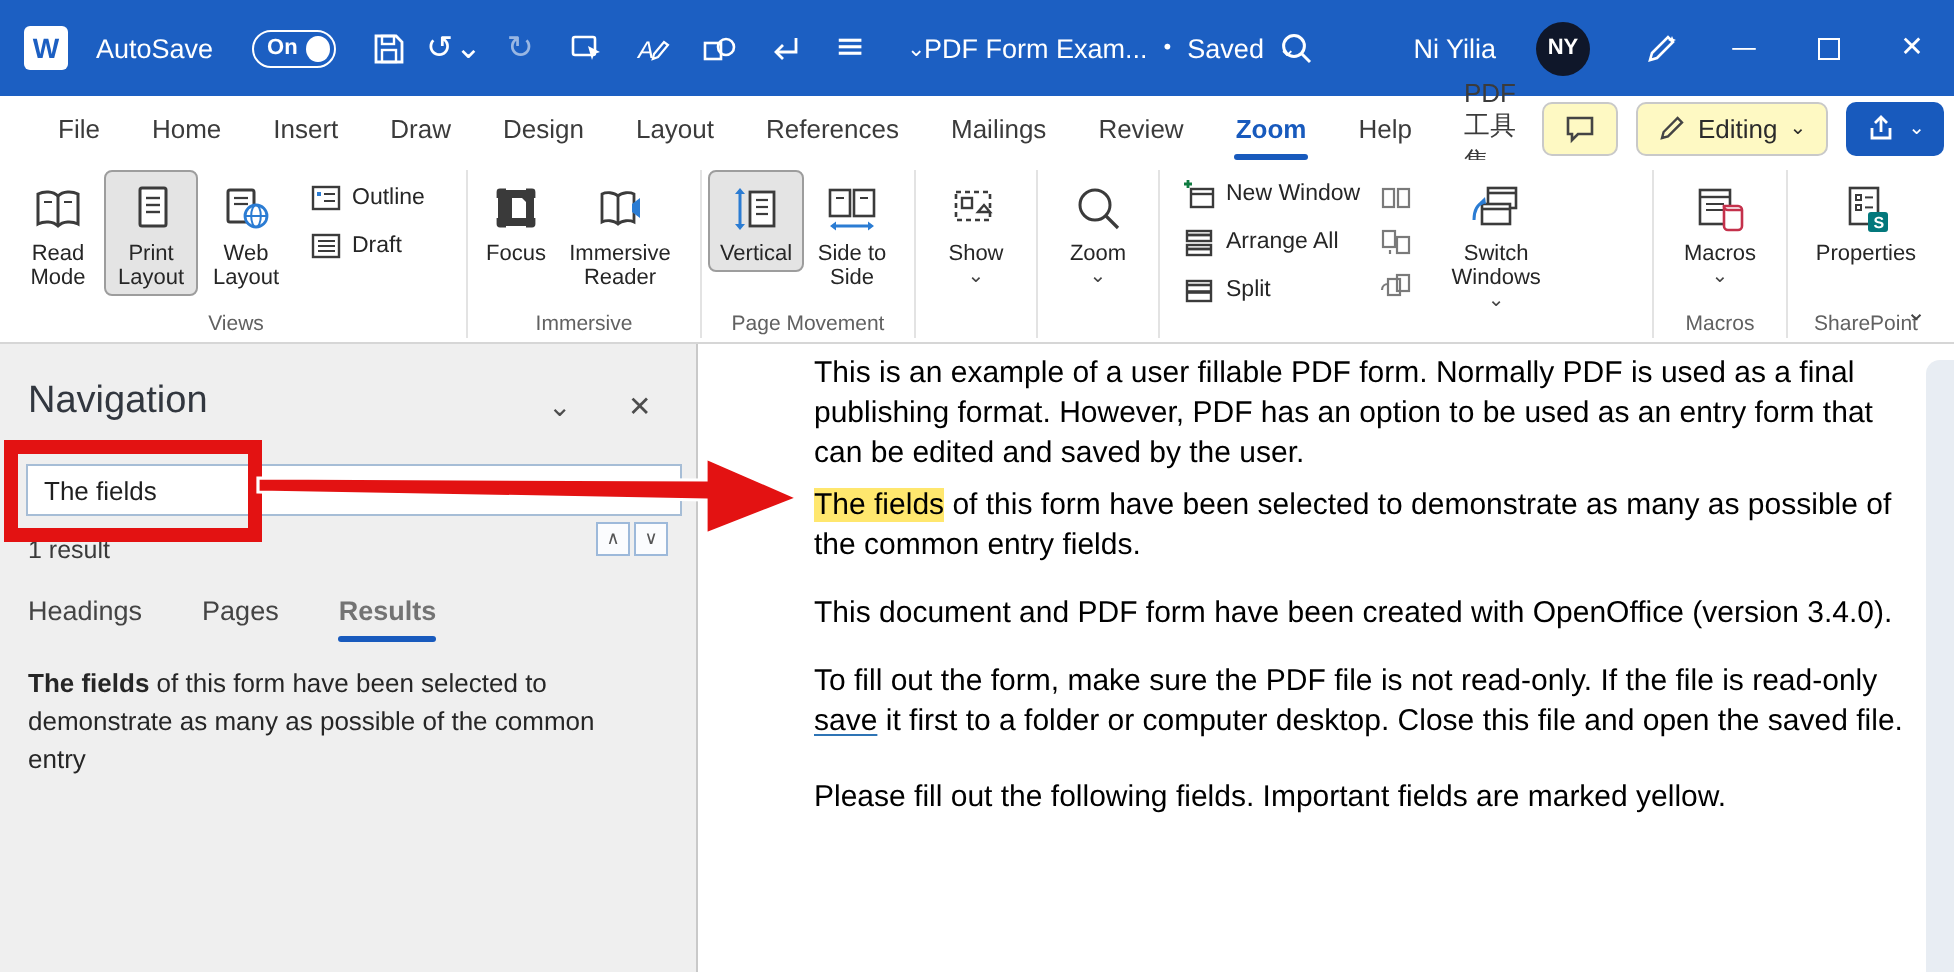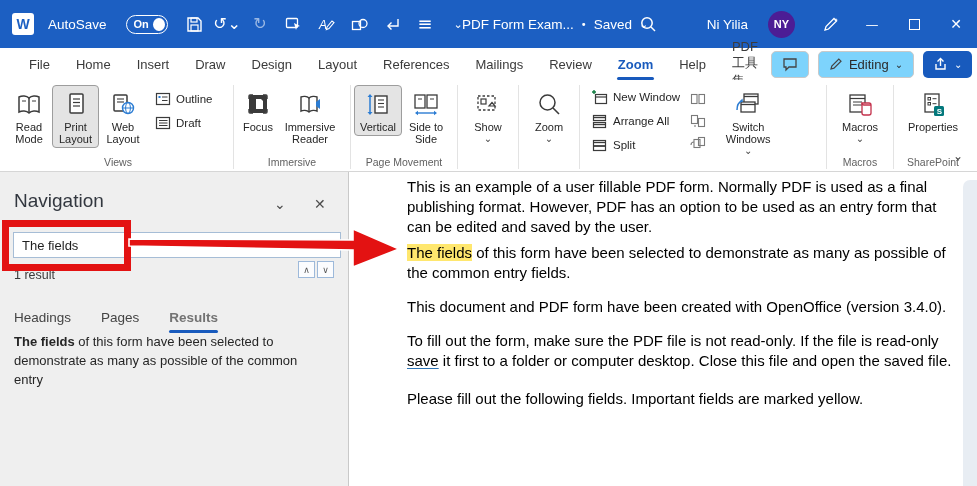--- a/index.html
+++ b/index.html
@@ -18,33 +18,33 @@
   .toggle .knob { width:13px; height:13px; border-radius:50%; background:#fff; margin-left:auto; }
   .qat { display:flex; align-items:center; gap:4px; }
   .qat .qbtn { width:29px; height:30px; display:flex; align-items:center; justify-content:center; border-radius:4px; }
   .glyph { font-family:"DejaVu Sans", sans-serif; }
   .qat .glyph { font-size:16px; line-height:1; }
   .dim { opacity:.55; }
   .tiny-chev { font-size:9px; margin-left:1px; }
   .title-group { position:absolute; left:462px; top:0; height:48px; display:flex; align-items:center; gap:7px; font-size:13.5px; }
   .tb-right { position:absolute; right:0; top:0; height:48px; display:flex; align-items:center; }
   .tb-btn { width:42px; height:48px; display:flex; align-items:center; justify-content:center; }
-  .avatar { width:27px; height:27px; border-radius:50%; background:#4c1d95; color:#fff; font-size:11px; font-weight:bold;
+  .avatar { width:27px; height:27px; border-radius:50%; background:#0f172a; color:#fff; font-size:11px; font-weight:bold;
             display:flex; align-items:center; justify-content:center; }
   .username { font-size:13.5px; margin-right:20px; }
   .max-box { width:11px; height:11px; border:1.3px solid #fff; }
 
   
   .tabrow { position:absolute; left:0; top:48px; width:100%; height:32px; background:#fff; display:flex; align-items:center; padding-left:16px; }
   .rtab { position:relative; height:32px; display:flex; align-items:center; padding:0 13px; font-size:13px; color:#3b3b3b; cursor:default; }
   .rtab.active { color:#185abd; font-weight:bold; }
   .rtab.active::after { content:""; position:absolute; left:12px; right:12px; bottom:0; height:3px; background:#185abd; border-radius:2px; }
   .tabrow-right { margin-left:auto; display:flex; align-items:center; gap:9px; padding-right:12px; }
   .pill-btn { height:27px; border:1px solid #c9c9c9; border-radius:5px; display:flex; align-items:center; justify-content:center;
-              gap:6px; font-size:13px; color:#2b2b2b; padding:0 10px; background:#7dd3fc; }
+              gap:6px; font-size:13px; color:#2b2b2b; padding:0 10px; background:#fef9c3; }
   .share-btn { height:27px; background:#185abd; border-radius:5px; color:#fff; display:flex; align-items:center; gap:6px; padding:0 10px; }
 
   
   .ribbon { position:absolute; left:0; top:80px; width:100%; height:92px; background:#fff; border-bottom:1px solid #d6d6d6;
             display:flex; align-items:stretch; padding:3px 4px 0 6px; }
   .rgroup { position:relative; display:flex; flex-direction:column; flex:none; }
   .gcontent { display:flex; align-items:flex-start; flex:1; padding-top:2px; }
   .glabel { font-size:10.5px; color:#616161; text-align:center; padding:1px 0 3px; }
   .gdiv { width:1px; background:#e3e3e3; margin:2px 3px; flex:none; }
   .bigbtn { display:flex; flex-direction:column; align-items:center; gap:1px; padding:4px 3px 2px; border-radius:4px;
@@ -65,21 +65,21 @@
   .nav-chevron { position:absolute; left:274px; top:24px; font-size:14px; color:#4d4d4d; }
   .nav-close { position:absolute; left:314px; top:24px; font-size:14px; color:#4d4d4d; }
   .nav-search { position:absolute; left:13px; top:60px; width:328px; height:26px; background:#fff; border:1px solid #a6bdd6;
                 display:flex; align-items:center; padding:0 8px; font-size:13px; color:#1f1f1f; }
   .nav-search .clear { margin-left:auto; font-size:11px; color:#777; }
   .result-count { position:absolute; left:14px; top:96px; font-size:12.5px; color:#3a3a3a; }
   .updown { position:absolute; left:298px; top:89px; display:flex; gap:2px; }
   .ud-btn { width:17px; height:17px; border:1px solid #9db9da; background:#fbfcfe; display:flex; align-items:center; justify-content:center;
             font-size:9px; color:#555; }
   .nav-tabs { position:absolute; left:14px; top:126px; display:flex; gap:0; font-size:13.5px; color:#444; }
-  .nav-tab { margin-right:30px; position:relative; padding-bottom:8px;margin-top:12px; }
+  .nav-tab { margin-right:30px; position:relative; padding-bottom:8px; }
   .nav-tab.active { color:#737373; font-weight:bold; }
   .nav-tab.active::after { content:""; position:absolute; left:0; right:0; bottom:0; height:3px; background:#185abd; border-radius:2px; }
   .nav-result { position:absolute; left:14px; top:160px; width:304px; font-size:13px; line-height:19px; color:#262626; }
 
   .docarea { position:relative; flex:1; background:#fff; }
   .scrollstrip { position:absolute; right:0; top:8px; bottom:0; width:14px; background:#e8edf3; border-top-left-radius:7px; }
   .doc { position:absolute; left:58px; top:5px; width:554px; font-size:15px; line-height:20px; color:#000; }
   .doc p { margin:0 0 14px; }
   .doc p.p1 { margin-bottom:6px; }
   .hl { background:#ffe76e; }

